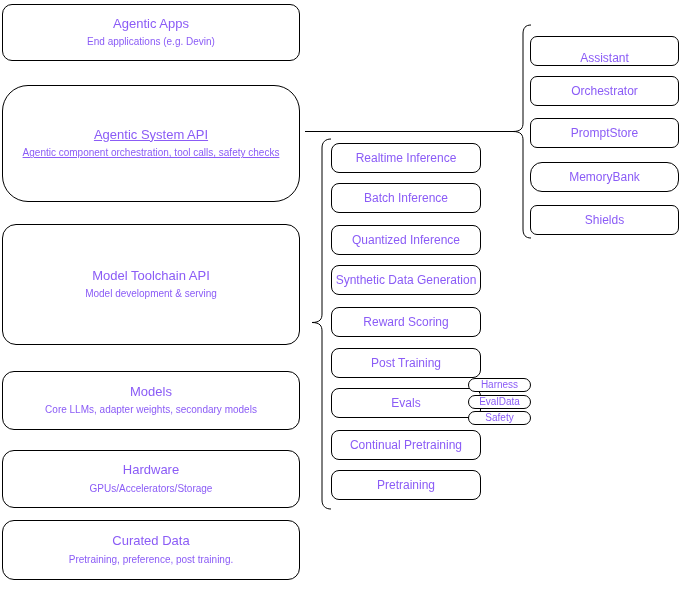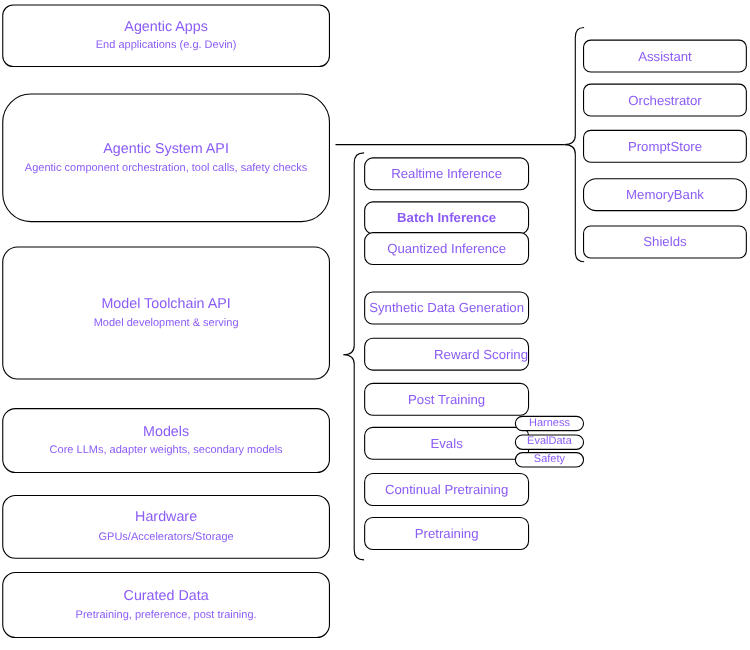--- a/index.html
+++ b/index.html
@@ -24,43 +24,43 @@
     justify-content:center; align-items:center;
     text-align:center;
     z-index:1;
   }
   .btitle { font-size:13px; line-height:1.15; margin-bottom:5px; white-space:nowrap; }
   .bsub   { font-size:10px; line-height:1.2; white-space:nowrap; }
 
   
   .lbox { left:2px; width:298px; }
   .b1 { top:4px;   height:57px;  border-radius:10px; }
-  .b2 { top:85px;  height:117px; border-radius:26px; }
+  .b2 { top:85px;  height:117px; border-radius:26px;text-decoration:underline; }
   .b3 { top:224px; height:121px; border-radius:14px; }
   .b4 { top:371px; height:59px;  border-radius:12px; }
   .b5 { top:450px; height:58px;  border-radius:12px; }
   .b6 { top:520px; height:60px;  border-radius:12px; }
 
   
   .mbox { left:331px; width:150px; height:30px; border-radius:8px; font-size:12px; white-space:nowrap; }
-  .m1 { top:143px; } .m2 { top:183px;font-weight:bold; } .m3 { top:211px;align-items:center; }
-  .m4 { top:265px; } .m5 { top:307px;align-items:flex-end; } .m6 { top:348px; }
+  .m1 { top:143px; } .m2 { top:183px; } .m3 { top:225px;align-items:center; }
+  .m4 { top:265px; } .m5 { top:307px; } .m6 { top:348px; }
   .m7 { top:388px; } .m8 { top:430px; } .m9 { top:470px; }
 
   
   .pill {
     left:468px; width:63px; height:14px;
     border-radius:8px; font-size:10px; line-height:12px;
     z-index:2; white-space:nowrap;
   }
   .p1 { top:378px;align-items:center; } .p2 { top:395px; } .p3 { top:411px; }
 
   
   .rbox { left:530px; width:149px; height:30px; border-radius:7px; font-size:12px; white-space:nowrap; }
-  .r1 { top:36px; } .r2 { top:76px; } .r3 { top:118px; }
+  .r1 { top:36px;justify-content:flex-end; } .r2 { top:76px; } .r3 { top:118px; }
   .r4 { top:162px;border-radius:12px; } .r5 { top:205px; }
 </style>
 </head>
 <body>
 
 <div class="canvas">
 
   <svg class="connectors" viewBox="0 0 682 591">
 
     <line x1="305" y1="131.5" x2="513" y2="131.5" stroke="#000000" stroke-width="1" fill="none"></line>

